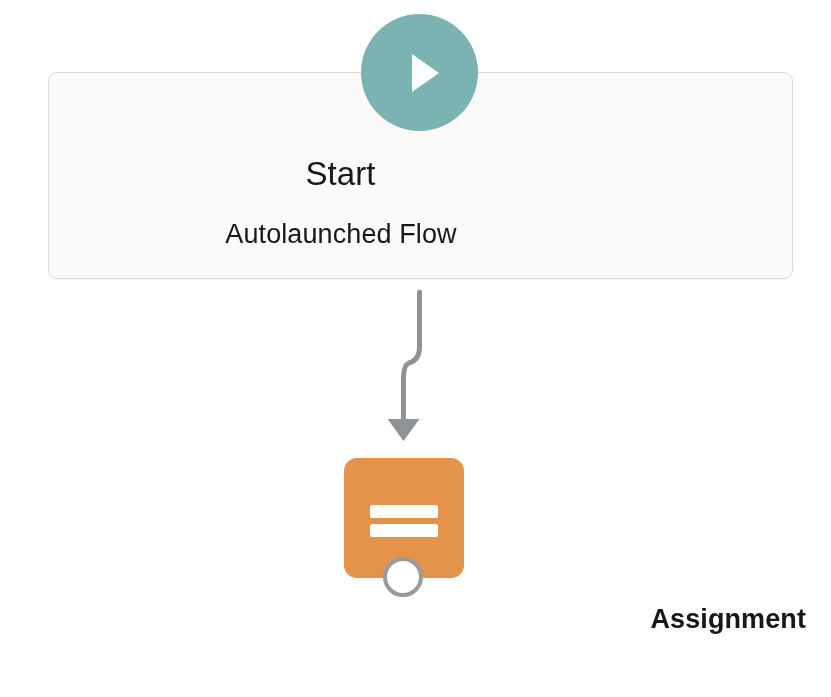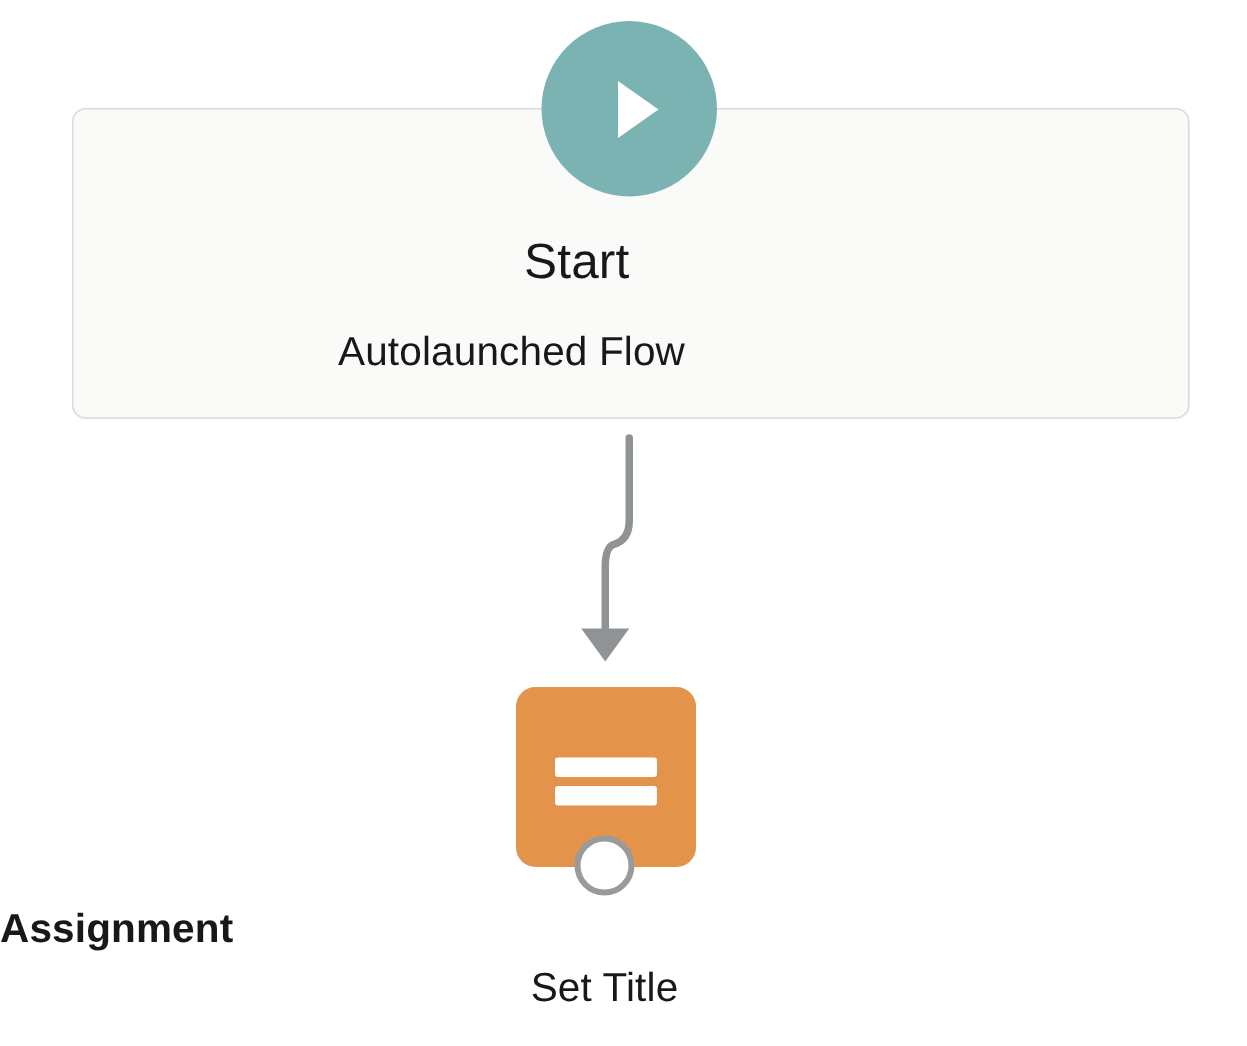--- a/index.html
+++ b/index.html
@@ -55,21 +55,20 @@
     left: 0;
     top: 152px;
     width: 681px;
     text-align: center;
     font-size: 33px;
     font-weight: 400;
     color: #181818;
     line-height: 44px;
     letter-spacing: 0.1px;
     z-index: 6;
-    margin-left: 44px;
   }
   .start-subtitle {
     position: absolute;
     left: 0;
     top: 216px;
     width: 682px;
     text-align: center;
     font-size: 27px;
     font-weight: 400;
     color: #181818;
@@ -129,21 +128,21 @@
     border-radius: 50%;
     background: #ffffff;
     z-index: 6;
   }
 
   .assignment-title {
     position: absolute;
     left: 0;
     top: 602px;
     width: 806px;
-    text-align: left;
+    text-align: right;
     font-size: 27px;
     font-weight: 700;
     color: #181818;
     line-height: 35px;
     letter-spacing: 0.1px;
     z-index: 6;
   }
   .assignment-subtitle {
     position: absolute;
     left: 0;
@@ -188,15 +187,14 @@
   <div class="assignment-node">
     <div class="assignment-square">
       <div class="assignment-bar bar-top"></div>
       <div class="assignment-bar bar-bottom"></div>
     </div>
   </div>
 
   <div class="assignment-badge"></div>
 
   <div class="assignment-title">Assignment</div>
-  <div class="assignment-subtitle">Set Title</div>
 
 </div>
 
 </body></html>

